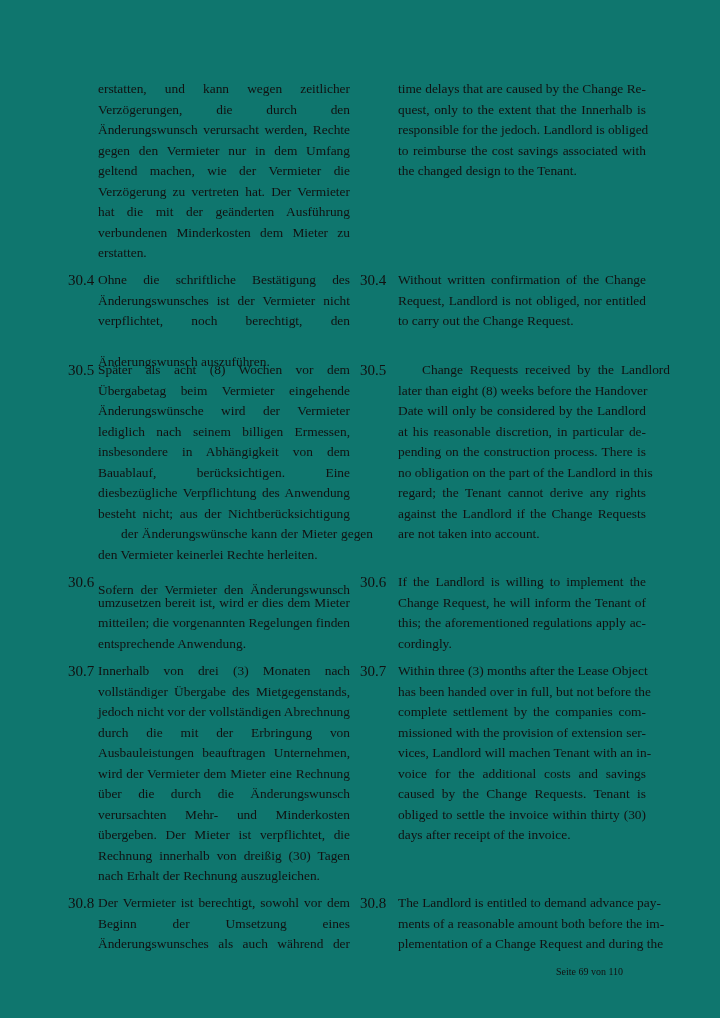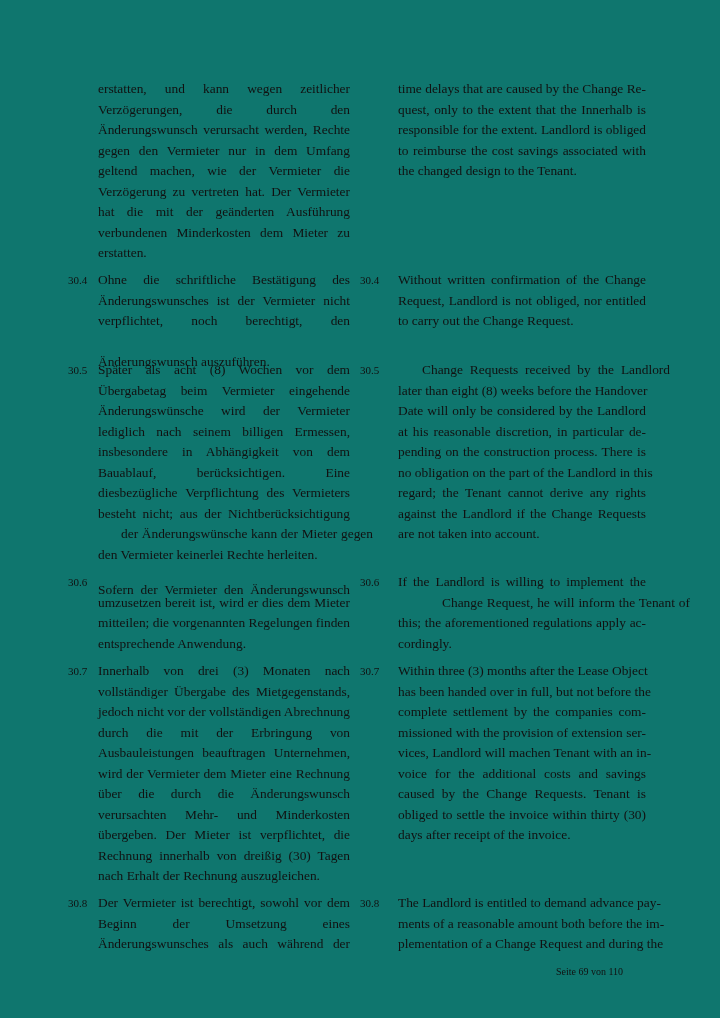--- a/index.html
+++ b/index.html
@@ -1,19 +1,19 @@
 <!DOCTYPE html>
 <html><head>
 <meta charset="utf-8">
 <style>
   html, body { margin: 0; padding: 0; background: #ffffff; }
   body { width: 720px; height: 1018px; position: relative; overflow: hidden;
          font-family: "Liberation Serif", "DejaVu Serif", serif; color: #111; }
   .page { position: absolute; left: 0; top: 0; width: 720px; height: 1018px; background: #0f766e; }
-  .num { position: absolute; font-size: 11px; line-height: 20.5px; }
+  .num { position: absolute; font-size: 15px; line-height: 20.5px; }
   .line { position: absolute; font-size: 13.4px; line-height: 20.5px; white-space: nowrap; height: 20.5px; }
   .just { text-align: justify; text-align-last: justify; }
   .de .line { left: 98px; width: 252px; }
   .en .line { left: 398px; width: 248px; }
   .de .num { left: 68px; }
   .en .num { left: 360px; }
   .footer { position: absolute; left: 556px; top: 966px; font-size: 10px; line-height: 12px; }
 </style>
 </head>
 <body>
@@ -34,21 +34,21 @@
       <div class="line just" style="top: 290.5px;">Änderungswunsches ist der Vermieter nicht</div>
       <div class="line just" style="top: 311px;">verpflichtet, noch berechtigt, den</div>
       <div class="line" style="top: 331.5px; margin-top: 20px;">Änderungswunsch auszuführen.</div>
       <div class="num" style="top: 360px;">30.5</div>
       <div class="line just" style="top: 360px;">Später als acht (8) Wochen vor dem</div>
       <div class="line just" style="top: 380.5px;">Übergabetag beim Vermieter eingehende</div>
       <div class="line just" style="top: 401px;">Änderungswünsche wird der Vermieter</div>
       <div class="line just" style="top: 421.5px;">lediglich nach seinem billigen Ermessen,</div>
       <div class="line just" style="top: 442px;">insbesondere in Abhängigkeit von dem</div>
       <div class="line just" style="top: 462.5px;">Bauablauf, berücksichtigen. Eine</div>
-      <div class="line just" style="top: 483px;">diesbezügliche Verpflichtung des Vermieters</div>
+      <div class="line just" style="top: 483px;">diesbezügliche Verpflichtung des Anwendung</div>
       <div class="line just" style="top: 503.5px;">besteht nicht; aus der Nichtberücksichtigung</div>
       <div class="line just" style="top: 524px; margin-left: 23px;">der Änderungswünsche kann der Mieter gegen</div>
       <div class="line" style="top: 544.5px;">den Vermieter keinerlei Rechte herleiten.</div>
       <div class="num" style="top: 572px;">30.6</div>
       <div class="line just" style="top: 572px; margin-top: 8px;">Sofern der Vermieter den Änderungswunsch</div>
       <div class="line just" style="top: 592.5px;">umzusetzen bereit ist, wird er dies dem Mieter</div>
       <div class="line just" style="top: 613px;">mitteilen; die vorgenannten Regelungen finden</div>
       <div class="line" style="top: 633.5px;">entsprechende Anwendung.</div>
       <div class="num" style="top: 661px;">30.7</div>
       <div class="line just" style="top: 661px;">Innerhalb von drei (3) Monaten nach</div>
@@ -63,40 +63,40 @@
       <div class="line just" style="top: 845.5px;">Rechnung innerhalb von dreißig (30) Tagen</div>
       <div class="line" style="top: 866px;">nach Erhalt der Rechnung auszugleichen.</div>
       <div class="num" style="top: 893px;">30.8</div>
       <div class="line just" style="top: 893px;">Der Vermieter ist berechtigt, sowohl vor dem</div>
       <div class="line just" style="top: 913.5px;">Beginn der Umsetzung eines</div>
       <div class="line just" style="top: 934px;">Änderungswunsches als auch während der</div>
     </div>
   <div class="en" id="col-en">
       <div class="line just" style="top: 79px;">time delays that are caused by the Change Re-</div>
       <div class="line just" style="top: 99.5px;">quest, only to the extent that the Innerhalb is</div>
-      <div class="line just" style="top: 120px;">responsible for the extent. Landlord is obliged</div>
+      <div class="line just" style="top: 120px;">responsible for the jedoch. Landlord is obliged</div>
       <div class="line just" style="top: 140.5px;">to reimburse the cost savings associated with</div>
       <div class="line" style="top: 161px;">the changed design to the Tenant.</div>
       <div class="num" style="top: 270px;">30.4</div>
       <div class="line just" style="top: 270px;">Without written confirmation of the Change</div>
       <div class="line just" style="top: 290.5px;">Request, Landlord is not obliged, nor entitled</div>
       <div class="line" style="top: 311px;">to carry out the Change Request.</div>
       <div class="num" style="top: 360px;">30.5</div>
       <div class="line just" style="top: 360px; margin-left: 24px;">Change Requests received by the Landlord</div>
       <div class="line just" style="top: 380.5px;">later than eight (8) weeks before the Handover</div>
       <div class="line just" style="top: 401px;">Date will only be considered by the Landlord</div>
       <div class="line just" style="top: 421.5px;">at his reasonable discretion, in particular de-</div>
       <div class="line just" style="top: 442px;">pending on the construction process. There is</div>
       <div class="line just" style="top: 462.5px;">no obligation on the part of the Landlord in this</div>
       <div class="line just" style="top: 483px;">regard; the Tenant cannot derive any rights</div>
       <div class="line just" style="top: 503.5px;">against the Landlord if the Change Requests</div>
       <div class="line" style="top: 524px;">are not taken into account.</div>
       <div class="num" style="top: 572px;">30.6</div>
       <div class="line just" style="top: 572px;">If the Landlord is willing to implement the</div>
-      <div class="line just" style="top: 592.5px; margin-left: 44px;">Change Request, he will inform the Tenant of</div>
+      <div class="line just" style="top: 592.5px;">Change Request, he will inform the Tenant of</div>
       <div class="line just" style="top: 613px;">this; the aforementioned regulations apply ac-</div>
       <div class="line" style="top: 633.5px;">cordingly.</div>
       <div class="num" style="top: 661px;">30.7</div>
       <div class="line just" style="top: 661px;">Within three (3) months after the Lease Object</div>
       <div class="line just" style="top: 681.5px;">has been handed over in full, but not before the</div>
       <div class="line just" style="top: 702px;">complete settlement by the companies com-</div>
       <div class="line just" style="top: 722.5px;">missioned with the provision of extension ser-</div>
       <div class="line just" style="top: 743px;">vices, Landlord will machen Tenant with an in-</div>
       <div class="line just" style="top: 763.5px;">voice for the additional costs and savings</div>
       <div class="line just" style="top: 784px;">caused by the Change Requests. Tenant is</div>

